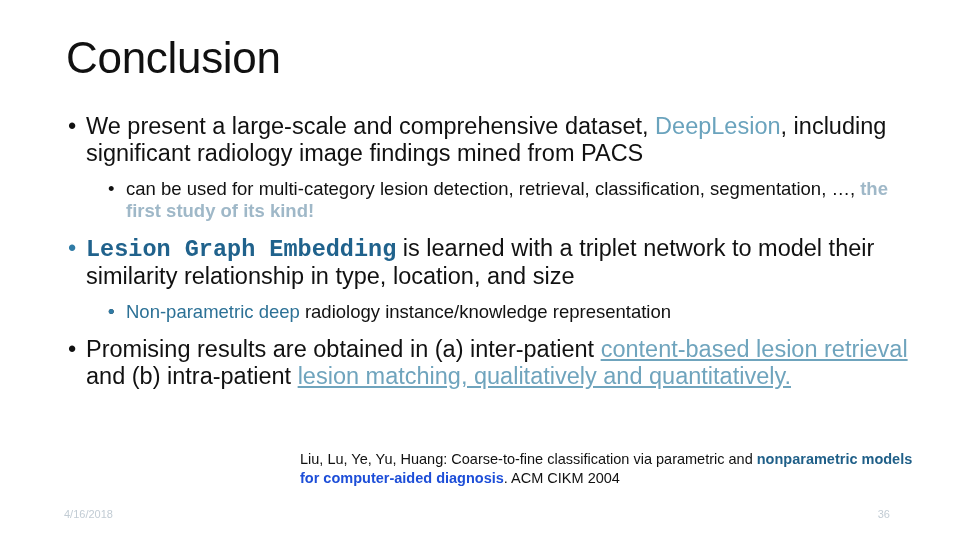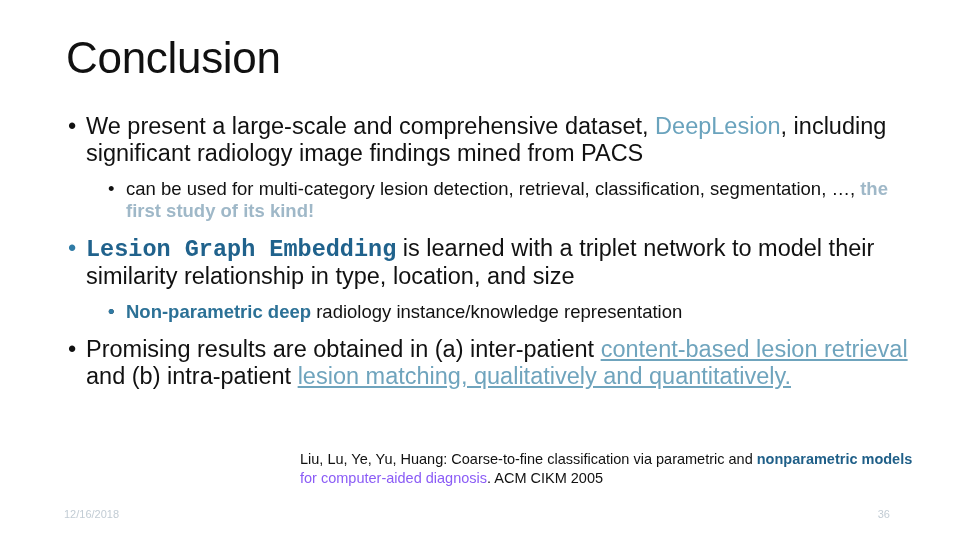--- a/index.html
+++ b/index.html
@@ -76,38 +76,38 @@
     line-height: 22px;
   }
 
   .dot-black { color: #111111; }
   .dot-blue  { color: #2f7ba6; }
   .dot-blue2 { color: #2f7ba6; }
 
   .blue-light  { color: #6aa3bd; }
   .blue-pale   { color: #9fb8c8; font-weight: bold; }
   .blue-deep   { color: #20628c; font-weight: bold; font-family: Liberation Mono, monospace; }
-  .blue-mid    { color: #2c7196; font-weight: bold; }
+  .blue-mid    { color: #2c7196; font-weight: normal; }
   .blue-body   { color: #6fa4bd; text-decoration: underline; }
 
   .sp-top-1 { margin-top: 11px; }
   .sp-top-2 { margin-top: 13px; }
 
   
   .citation {
     position: absolute;
     left: 300px;
     top: 450px;
     width: 620px;
     font-size: 14.5px;
     line-height: 19px;
     color: #111111;
   }
   .cit-bold-deep { color: #1f5f88; font-weight: bold; }
-  .cit-bold-pale { color: #8b5cf6; font-weight: normal; }
+  .cit-bold-pale { color: #1d4ed8; font-weight: bold; }
 
   
   .footer-date {
     position: absolute;
     left: 64px;
     top: 508px;
     font-size: 11px;
     color: #c2ccd4;
   }
   .footer-page {
@@ -152,19 +152,19 @@
     </div>
 
     <div class="lvl1 sp-top-2">
       <span class="dot dot-black">•</span>
       <span>Promising results are obtained in (a) inter-patient </span><span class="blue-body">content-based lesion retrieval</span><span> and (b) intra-patient </span><span class="blue-body">lesion matching, qualitatively and quantitatively.</span>
     </div>
 
   </div>
 
   <div class="citation">
-    <span>Liu, Lu, Ye, Yu, Huang: Coarse-to-fine classification via parametric and </span><span class="cit-bold-deep">nonparametric models</span><span class="cit-bold-pale"> for computer-aided diagnosis</span><span>. ACM CIKM 2005</span>
+    <span>Liu, Lu, Ye, Yu, Huang: Coarse-to-fine classification via parametric and </span><span class="cit-bold-deep">nonparametric models</span><span class="cit-bold-pale"> for computer-aided diagnosis</span><span>. ACM CIKM 2004</span>
   </div>
 
-  <div class="footer-date">12/16/2018</div>
+  <div class="footer-date">4/16/2018</div>
   <div class="footer-page">36</div>
 
 </div>
 
 </body></html>

